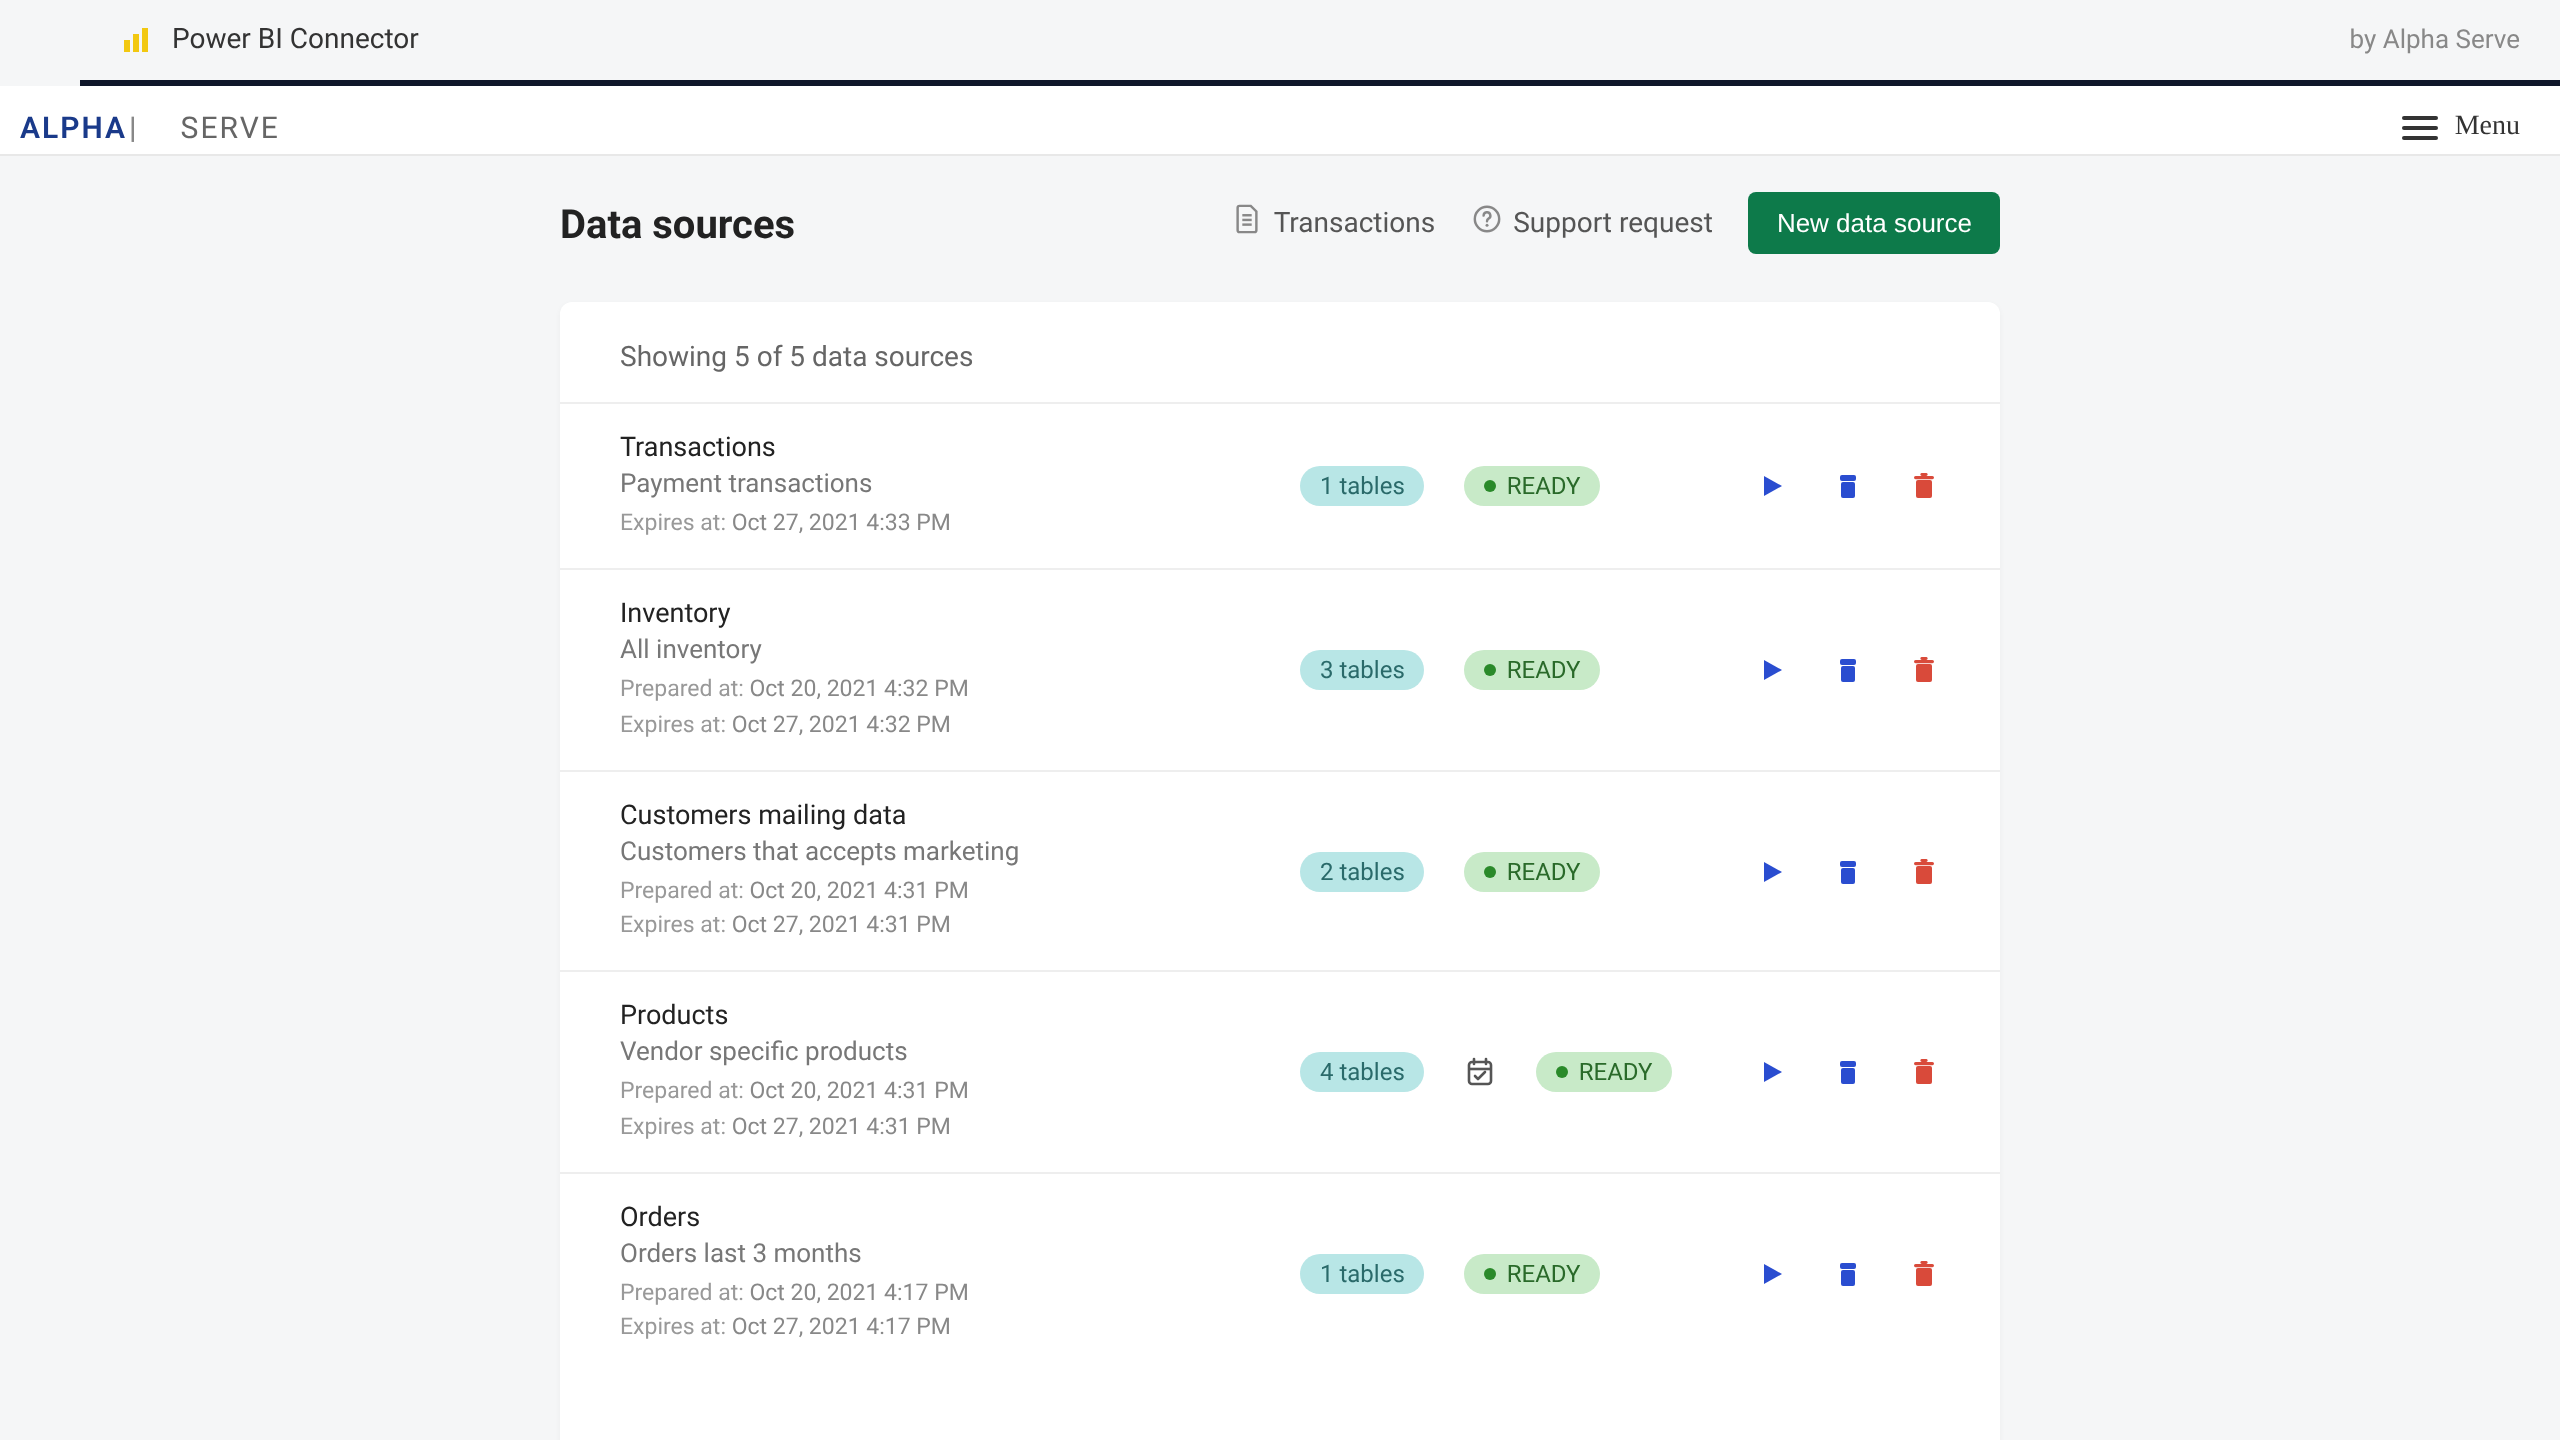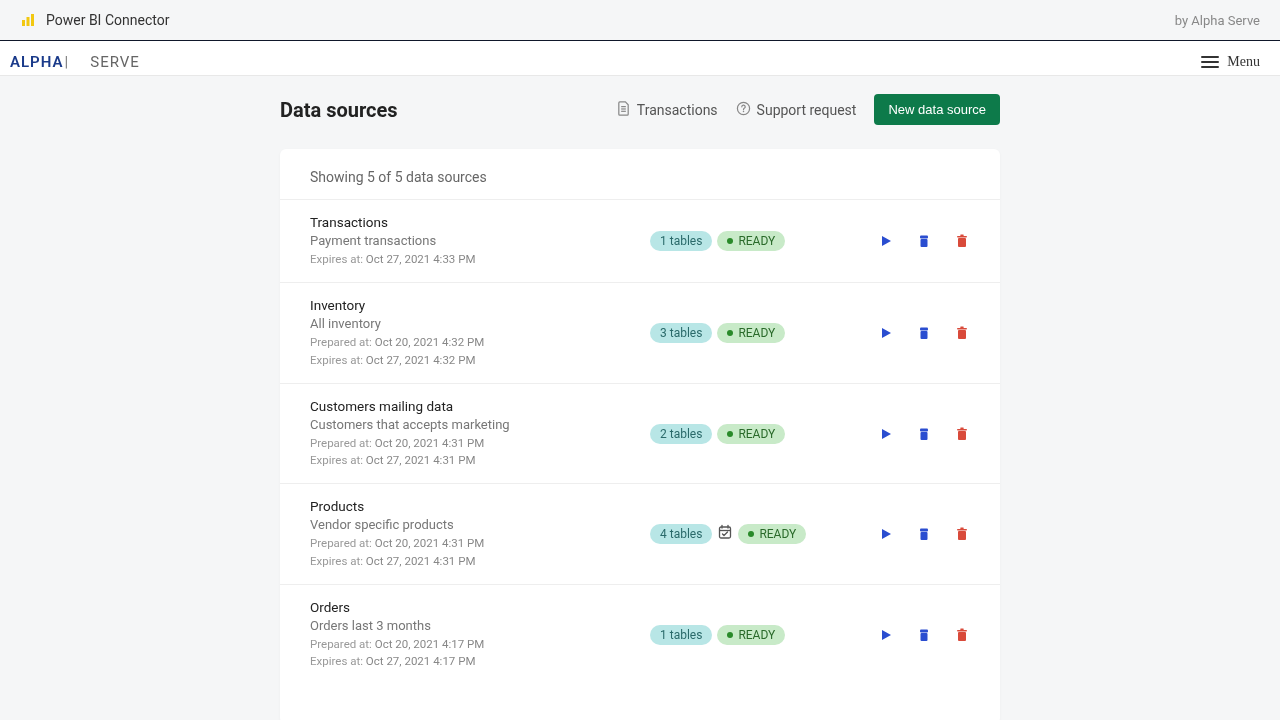--- a/index.html
+++ b/index.html
@@ -12,21 +12,22 @@
       background: #f5f6f7;
       color: #333;
       font-size: 14px;
     }
     .top-bar {
       display: flex;
       justify-content: space-between;
       align-items: center;
       padding: 12px 20px;
       background: #f5f6f7;
-      border-bottom: 1px solid #0f172a;
+      border-bottom: 3px solid #0f172a;
+      margin-left: 40px;
     }
     .top-bar-left {
       display: flex;
       align-items: center;
       gap: 10px;
     }
     .app-icon {
       width: 16px;
       height: 16px;
       display: inline-flex;
@@ -171,21 +172,22 @@
       line-height: 1.5;
     }
     .ds-meta .meta-label {
       color: #999;
     }
     .ds-meta .meta-value {
       color: #888;
     }
     .ds-mid {
       display: flex;
-      gap: 5px;
+      align-items: center;
+      gap: 20px;
       width: 210px;
     }
     .badge-tables {
       background: #b8e6e6;
       color: #2a6a6a;
       padding: 3px 10px;
       border-radius: 12px;
       font-size: 12px;
       white-space: nowrap;
     }

